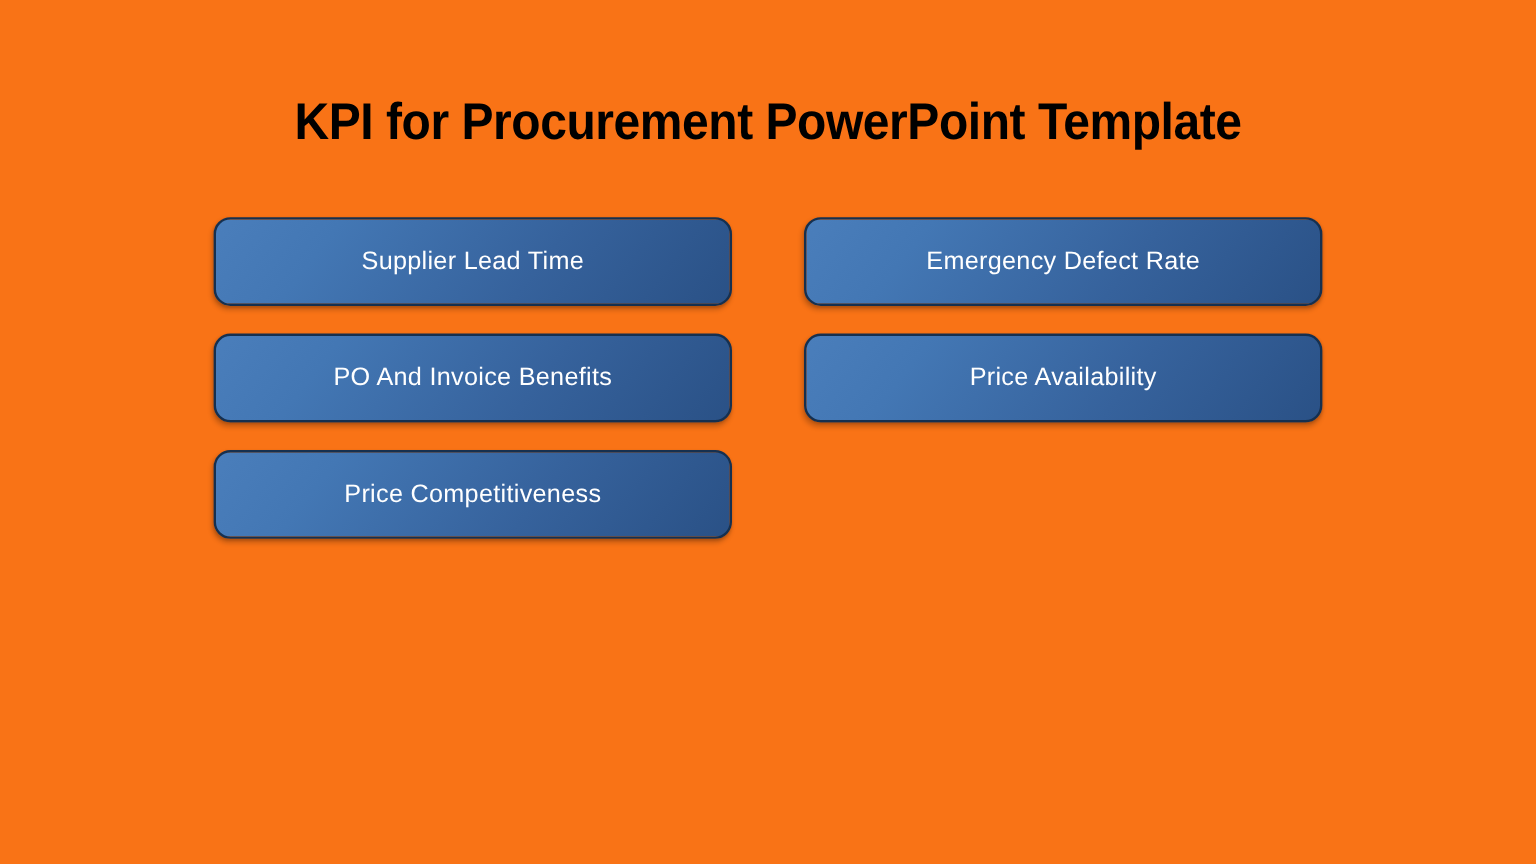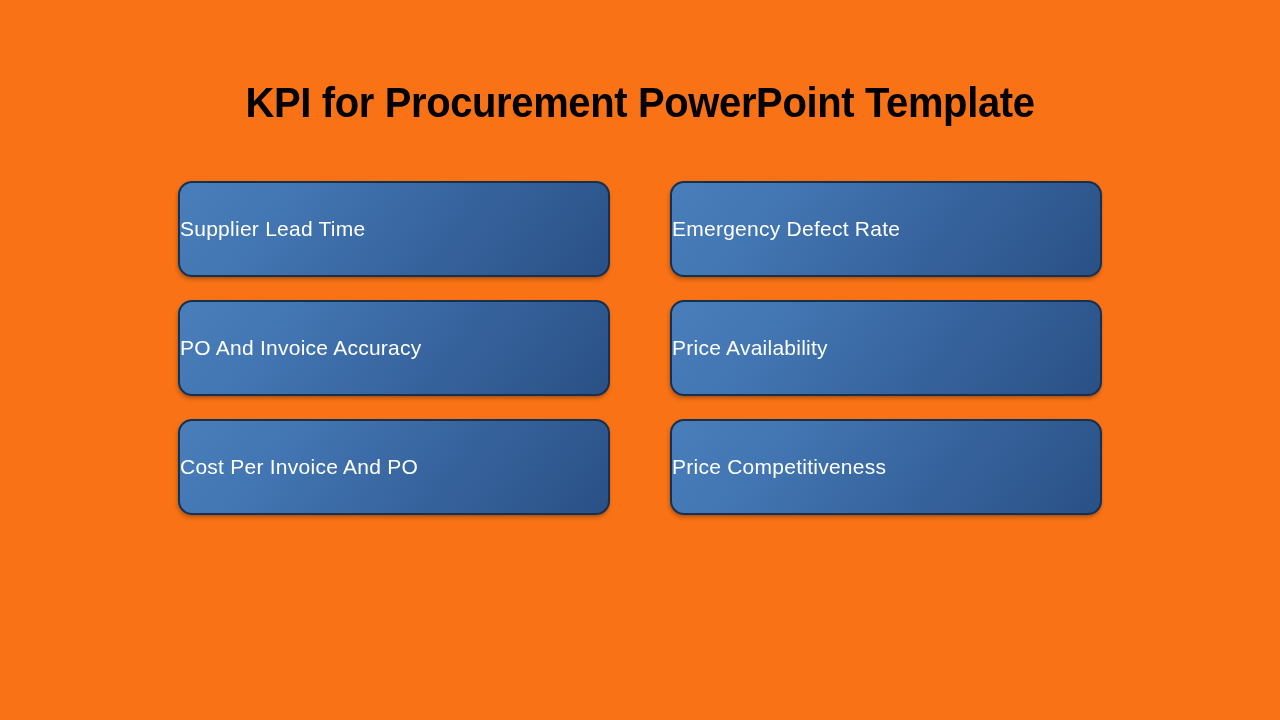--- a/index.html
+++ b/index.html
@@ -41,29 +41,29 @@
     top: 181px;
     left: 178px;
     width: 924px;
     display: grid;
     grid-template-columns: 432px 432px;
     column-gap: 60px;
     row-gap: 23px;
   }
   .kpi-card {
     position: relative;
-    height: 96px;
+    height: 74px;
     border-radius: 14px;
     background: linear-gradient(128deg, #4a7ebb 0%, #4377b4 22%, #36629c 62%, #2a5186 100%);
     border: 2px solid #16304f;
     box-shadow: -1px 3px 4px rgba(0,0,0,0.20),
                 0 1px 2px rgba(0,0,0,0.12);
     display: flex;
     align-items: center;
-    justify-content: flex-start;
+    justify-content: center;
     box-sizing: border-box;
   }
   .kpi-card-label {
     font-family: "Liberation Sans", sans-serif;
     font-size: 21px;
     font-weight: normal;
     line-height: 26px;
     letter-spacing: 0.25px;
     color: #ffffff;
     text-align: center;
@@ -82,31 +82,28 @@
     <div class="kpi-card">
       <span class="kpi-card-label">Supplier Lead Time</span>
     </div>
 
     <div class="kpi-card">
       <span class="kpi-card-label">Emergency Defect Rate</span>
     </div>
 
 
     <div class="kpi-card">
-      <span class="kpi-card-label">PO And Invoice Accuracy</span>
+      <span class="kpi-card-label">PO And Invoice Benefits</span>
     </div>
 
     <div class="kpi-card">
       <span class="kpi-card-label">Price Availability</span>
     </div>
 
 
-    <div class="kpi-card">
-      <span class="kpi-card-label">Cost Per Invoice And PO</span>
-    </div>
 
 
 
     <div class="kpi-card">
       <span class="kpi-card-label">Price Competitiveness</span>
     </div>
 
   </div>
 </div>
 

